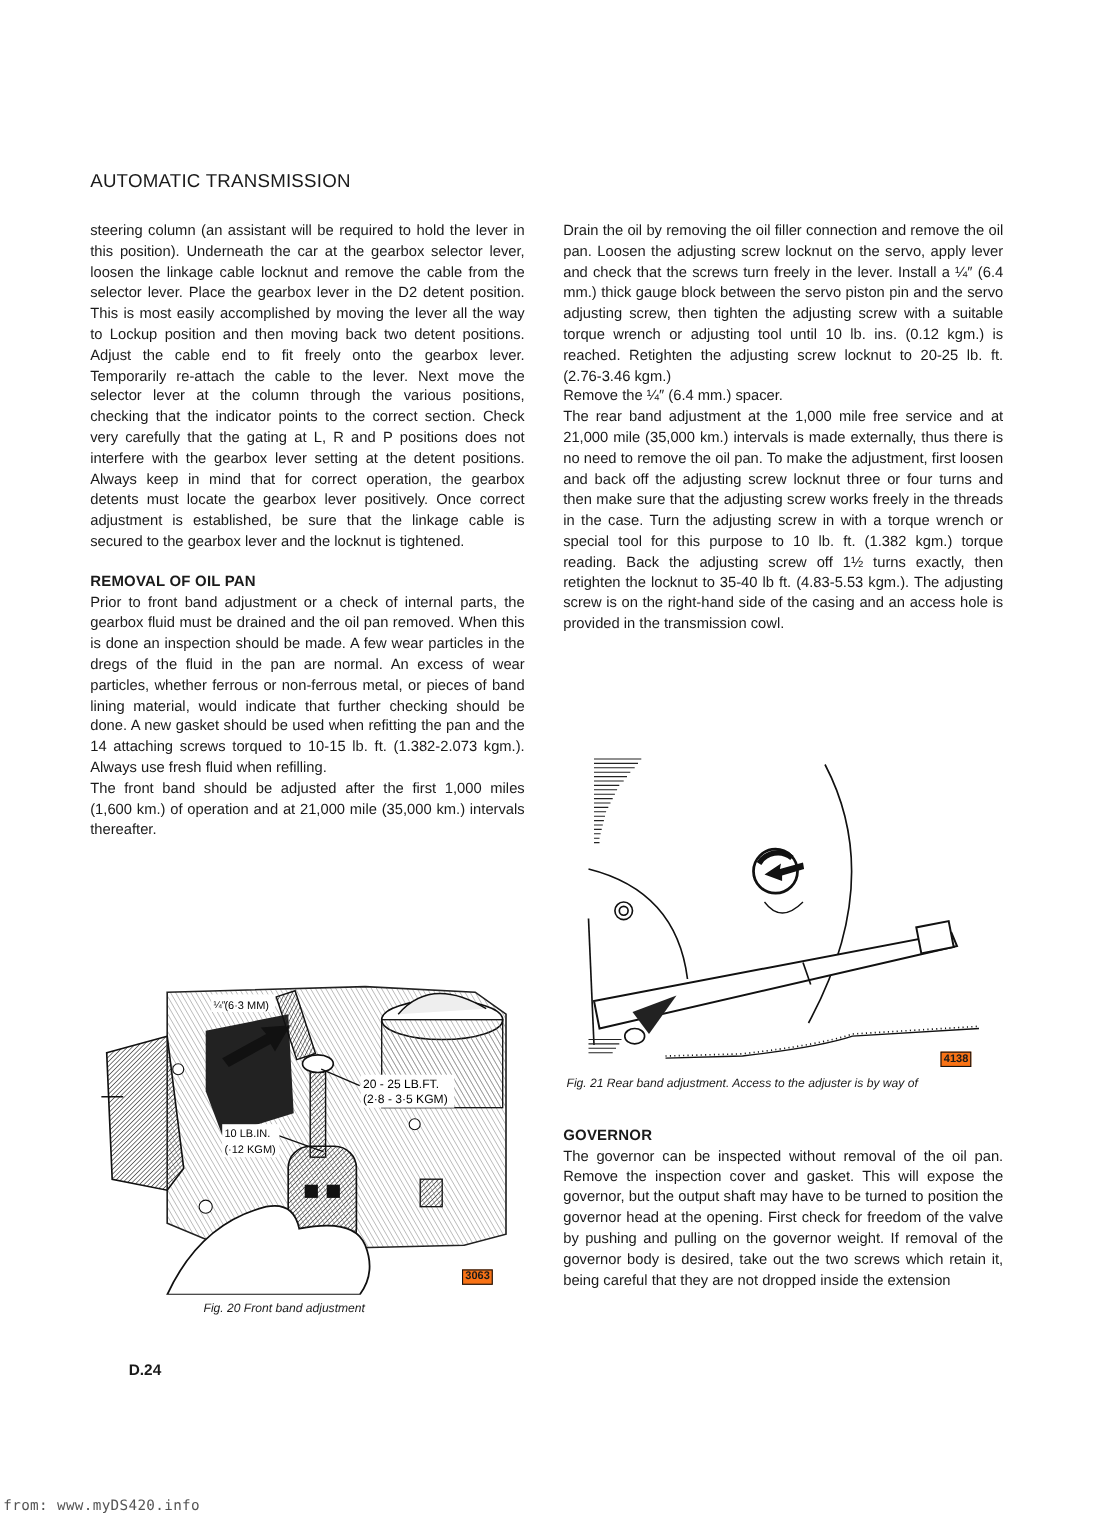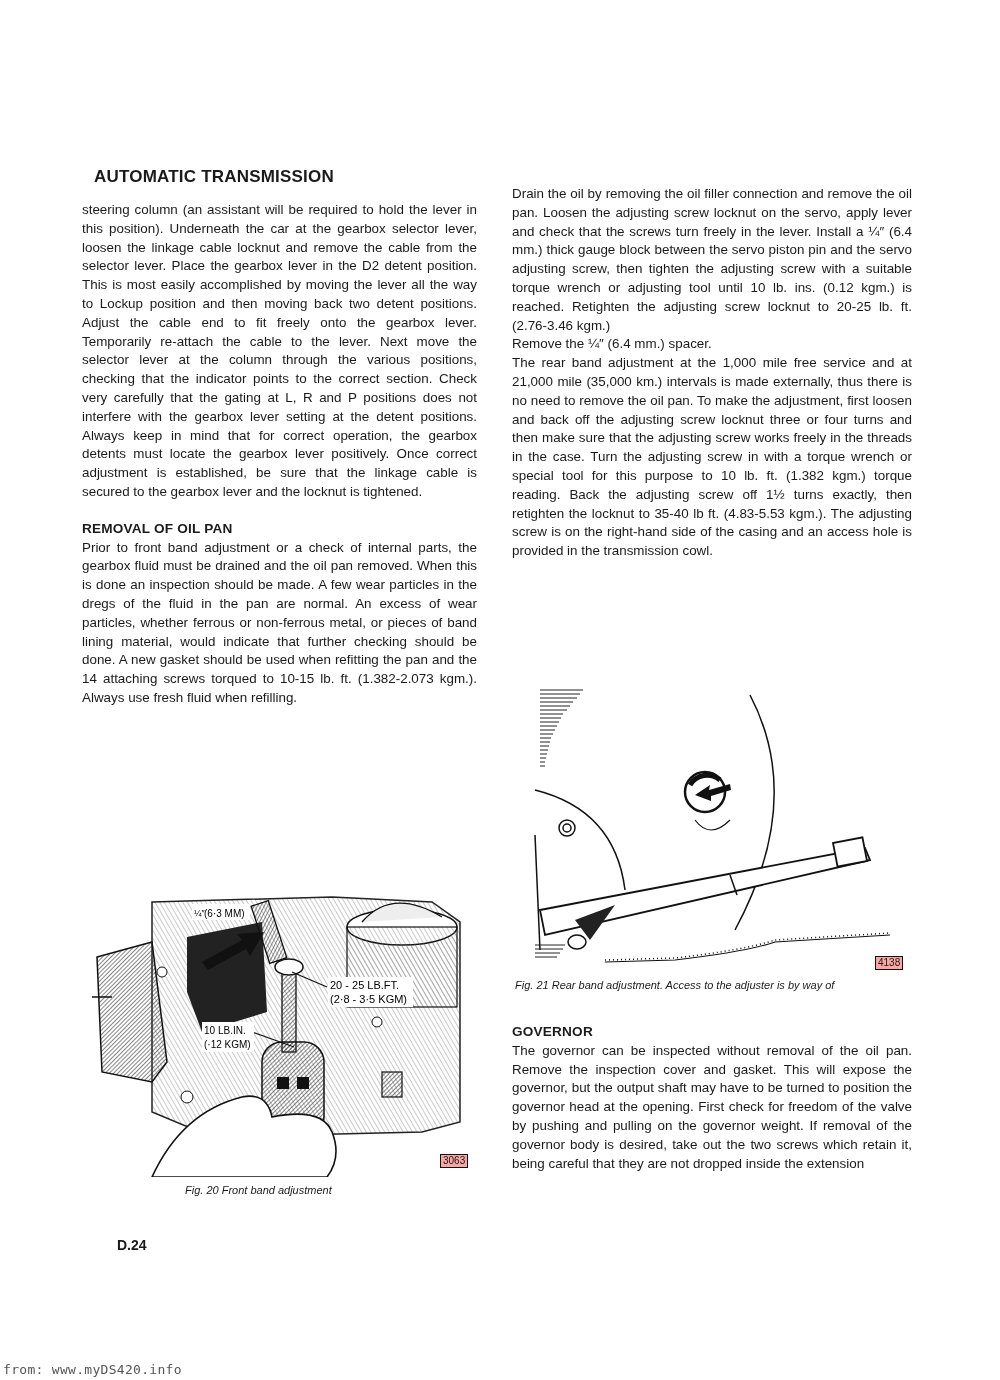--- a/index.html
+++ b/index.html
@@ -1,49 +1,50 @@
 <!DOCTYPE html>
 <html><head>
 <meta charset="utf-8">
 <style>
   html, body { margin: 0; padding: 0; background: #ffffff; }
   body { width: 1000px; height: 1380px; position: relative; overflow: hidden;
          font-family: "Liberation Sans", "DejaVu Sans", sans-serif; color: #1a1a1a; }
-  .page-title { position: absolute; left: 82px; top: 155px; font-size: 17px; font-weight: bold;
-                letter-spacing: 0.2px; margin: 12px; text-align: right; }
+  .page-title { position: absolute; left: 82px; top: 155px; font-size: 17px; font-weight: normal;
+                letter-spacing: 0.2px; margin: 0; text-align: right; }
   .col { position: absolute; width: 395px; font-size: 13.4px; line-height: 18.8px; }
   .col-left { left: 82px; top: 201px; }
-  .col-right { left: 512px; top: 185px; width: 400px; }
+  .col-right { left: 512px; top: 201px; width: 400px; }
   .col p { margin: 0; text-align: justify; }
   .col h2 { font-size: 13.6px; font-weight: bold; margin: 18px 0 0 0; line-height: 18.8px; letter-spacing: 0.2px; }
   .sub { margin: 0; }
   .figure { position: absolute; }
   .fig20 { left: 92px; top: 882px; width: 370px; height: 295px; }
   .fig21 { left: 505px; top: 680px; width: 410px; height: 290px; }
   .caption { font-style: italic; font-size: 11px; line-height: 18px; }
   .cap20 { position: absolute; left: 185px; top: 1181px; }
   .cap21 { position: absolute; left: 515px; top: 976px; width: 400px; }
   .cap21 .l2 { display: block; padding-left: 50px; }
   .page-number { position: absolute; left: 85px; top: 1237px; font-weight: bold; font-size: 14px; margin-left: 32px; }
   .watermark { position: absolute; left: 3px; top: 1362px; font-family: "DejaVu Sans Mono", monospace;
                font-size: 13px; color: #555; letter-spacing: 0.3px; text-align: right; }
-  .figlabel { position: absolute; font-size: 10px; font-weight: normal; border: 1.5px solid #111; padding: 0 2px; line-height: 12px; background:#fca5a5;margin-left:20px;}
+  .figlabel { position: absolute; font-size: 10px; font-weight: bold; border: 1.5px solid #111; padding: 0 2px; line-height: 12px; background:#f97316;}
   svg text { font-family: "Liberation Sans", sans-serif; }
 </style>
 </head>
 <body>
 
 <h1 class="page-title">AUTOMATIC TRANSMISSION</h1>
 
 <div class="col col-left">
   <p>steering column (an assistant will be required to hold the lever in this position). Underneath the car at the gearbox selector lever, loosen the linkage cable locknut and remove the cable from the selector lever. Place the gearbox lever in the D2 detent position. This is most easily accomplished by moving the lever all the way to Lockup position and then moving back two detent positions. Adjust the cable end to fit freely onto the gearbox lever. Temporarily re-attach the cable to the lever. Next move the selector lever at the column through the various positions, checking that the indicator points to the correct section. Check very carefully that the gating at L, R and P positions does not interfere with the gearbox lever setting at the detent positions. Always keep in mind that for correct operation, the gearbox detents must locate the gearbox lever positively. Once correct adjustment is established, be sure that the linkage cable is secured to the gearbox lever and the locknut is tightened.</p>
 
   <h2>REMOVAL OF OIL PAN</h2>
   <p>Prior to front band adjustment or a check of internal parts, the gearbox fluid must be drained and the oil pan removed. When this is done an inspection should be made. A few wear particles in the dregs of the fluid in the pan are normal. An excess of wear particles, whether ferrous or non-ferrous metal, or pieces of band lining material, would indicate that further checking should be done. A new gasket should be used when refitting the pan and the 14 attaching screws torqued to 10-15 lb. ft. (1.382-2.073 kgm.). Always use fresh fluid when refilling.</p>
 
+  <p>The front band should be adjusted after the first 1,000 miles (1,600 km.) of operation and at 21,000 mile (35,000 km.) intervals thereafter.</p>
 </div>
 
 <div class="figure fig20">
   <svg width="370" height="295" viewBox="0 0 370 295">
     <defs>
       <pattern id="hatch" width="3" height="3" patternUnits="userSpaceOnUse" patternTransform="rotate(45)">
         <line x1="0" y1="0" x2="0" y2="3" stroke="#333" stroke-width="1.2"></line>
       </pattern>
       <pattern id="hatchLight" width="4" height="4" patternUnits="userSpaceOnUse" patternTransform="rotate(-30)">
         <line x1="0" y1="0" x2="0" y2="4" stroke="#777" stroke-width="0.8"></line>

